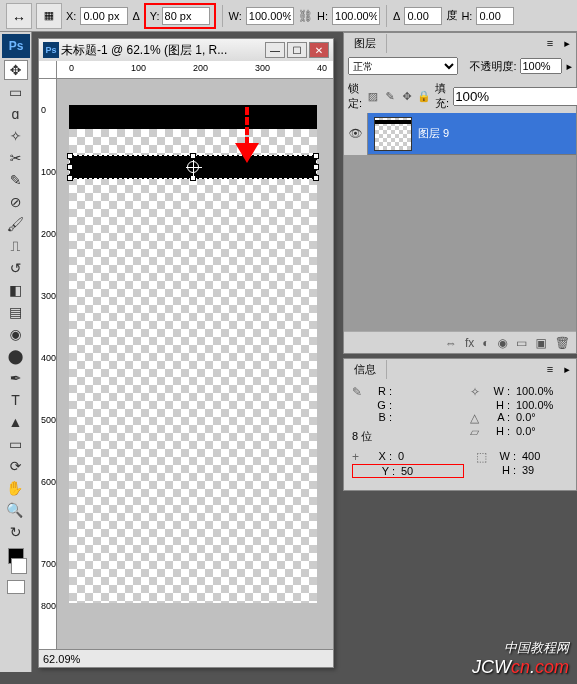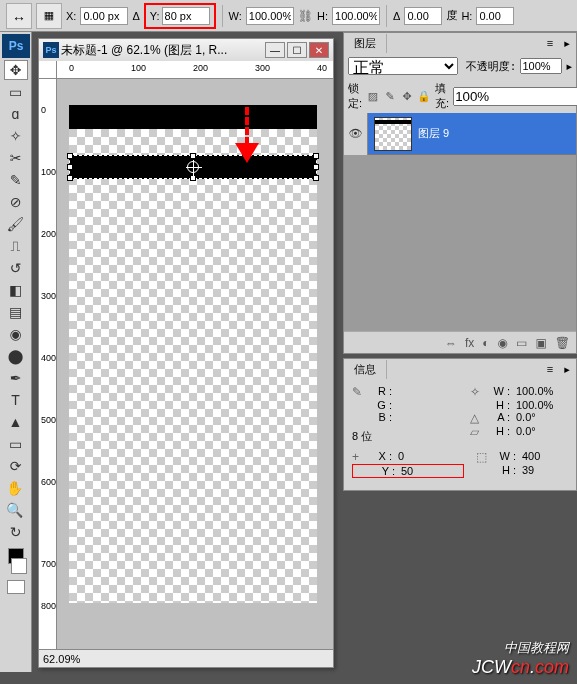--- a/index.html
+++ b/index.html
@@ -57,22 +57,22 @@
 .statusbar { height: 18px; background: #e8e8e8; border-top: 1px solid #888; display: flex; align-items: center; padding: 0 4px; font-size: 11px; }
 
 
 .right-col { position: absolute; right: 0; top: 32px; width: 234px; }
 .panel { background: #3b82f6; border: 1px solid #888; margin-bottom: 4px; }
 .panel-tab { background: #d4d4d4; display: flex; align-items: center; height: 20px; }
 .panel-tab .tab { background: #d4d4d4; padding: 2px 10px; font-size: 11px; border-right: 1px solid #aaa; }
 .panel-tab .menu { margin-left: auto; width: 16px; text-align: center; }
 .panel-tab .close { width: 18px; text-align: center; }
 .layers-opts { background: #d4d4d4; padding: 4px; display: flex; align-items: center; gap: 4px; flex-wrap: wrap; font-size: 11px; }
-.layers-opts select { width: 110px; height: 18px; font-size: 16px; }
-.layers-opts .opacity-label { margin-left: auto; font-family: Liberation Mono, monospace; }
+.layers-opts select { width: 110px; height: 18px; font-size: 10px; }
+.layers-opts .opacity-label { margin-left: auto; }
 .layers-opts input { width: 42px; height: 16px; font-size: 11px; }
 .layers-lock { background: #d4d4d4; padding: 2px 4px; display: flex; align-items: center; gap: 4px; font-size: 11px; }
 .layers-lock .lock-icons { display: flex; gap: 3px; }
 .layers-lock .lock-icons span { width: 14px; height: 14px; display: flex; align-items: center; justify-content: center; font-size: 11px; color: #555; }
 .layers-list { background: #9b9b9b; height: 218px; overflow: auto; }
 .layer-row { display: flex; align-items: center; height: 42px; background: #3875d7; color: #fff; border-bottom: 1px solid #777; }
 .layer-row .eye { width: 24px; height: 42px; background: #d4d4d4; color: #333; display: flex; align-items: center; justify-content: center; border-right: 1px solid #888; }
 .layer-row .thumb { width: 38px; height: 34px; margin: 0 6px; background-image: 
     linear-gradient(45deg, #ccc 25%, transparent 25%, transparent 75%, #ccc 75%),
     linear-gradient(45deg, #ccc 25%, #fff 25%, #fff 75%, #ccc 75%);

